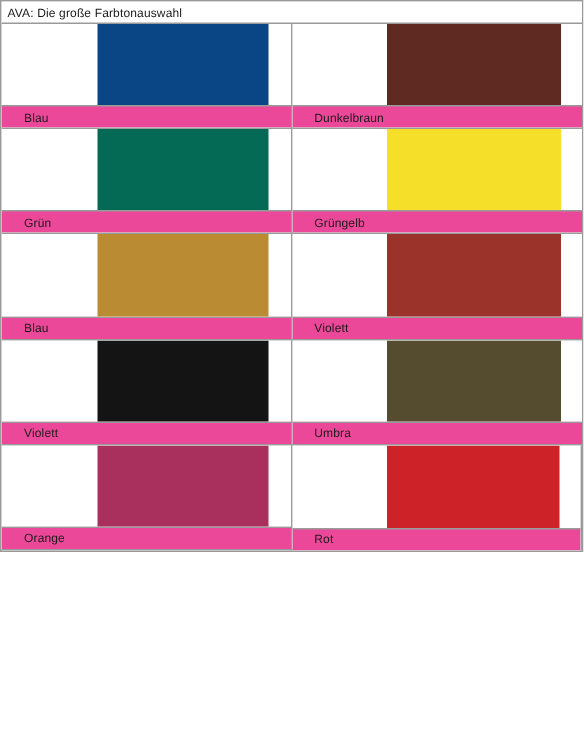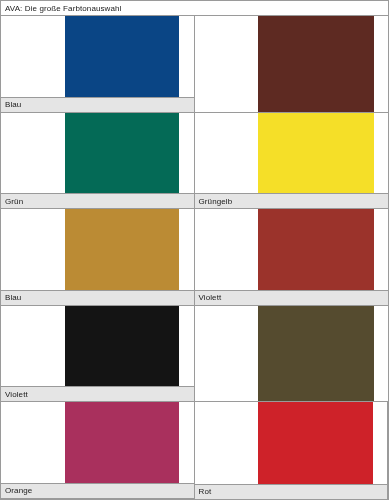--- a/index.html
+++ b/index.html
@@ -9,21 +9,21 @@
   }
   body {
     width: 389px;
     height: 500px;
     font-family: "Liberation Sans", sans-serif;
     -webkit-font-smoothing: none;
   }
 
   .sheet {
     width: 389px;
-    height: 500px;
+    height: 368px;
     box-sizing: border-box;
     border: 1px solid #9a9a9a;
     background: #ffffff;
     display: flex;
     flex-direction: column;
     overflow: hidden;
   }
 
   .title-bar {
     box-sizing: border-box;
@@ -82,22 +82,22 @@
     bottom: 0;
   }
 
   .label-strip {
     box-sizing: border-box;
     flex: 0 0 15px;
     height: 15px;
     border-top: 1px solid #9a9a9a;
     display: flex;
     align-items: center;
-    padding-left: 4px;
-    background: #e5e5e5;
+    padding-left: 15px;
+    background: #ec4899;
   }
   .label-text {
     font-size: 8px;
     line-height: 9px;
     color: #1a1a1a;
     letter-spacing: 0.1px;
     white-space: nowrap;
   }
 </style>
 </head>
@@ -114,20 +114,23 @@
         <div class="swatch-area">
           <div class="swatch" style="background: rgb(10, 69, 133);"></div>
         </div>
         <div class="label-strip">
           <span class="label-text">Blau</span>
         </div>
       </div>
       <div class="cell col-right">
         <div class="swatch-area">
           <div class="swatch" style="background: rgb(94, 42, 34);"></div>
+        </div>
+        <div class="label-strip">
+          <span class="label-text">Dunkelbraun</span>
         </div>
       </div>
       <div class="cell">
         <div class="swatch-area">
           <div class="swatch" style="background: rgb(4, 106, 86);"></div>
         </div>
         <div class="label-strip">
           <span class="label-text">Grün</span>
         </div>
       </div>
@@ -160,20 +163,23 @@
           <div class="swatch" style="background: rgb(20, 20, 20);"></div>
         </div>
         <div class="label-strip">
           <span class="label-text">Violett</span>
         </div>
       </div>
       <div class="cell col-right">
         <div class="swatch-area">
           <div class="swatch" style="background: rgb(85, 75, 47);"></div>
         </div>
+        <div class="label-strip">
+          <span class="label-text">Umbra</span>
+        </div>
       </div>
       <div class="cell">
         <div class="swatch-area">
           <div class="swatch" style="background: rgb(169, 48, 93);"></div>
         </div>
         <div class="label-strip">
           <span class="label-text">Orange</span>
         </div>
       </div>
       <div class="cell row-last">

